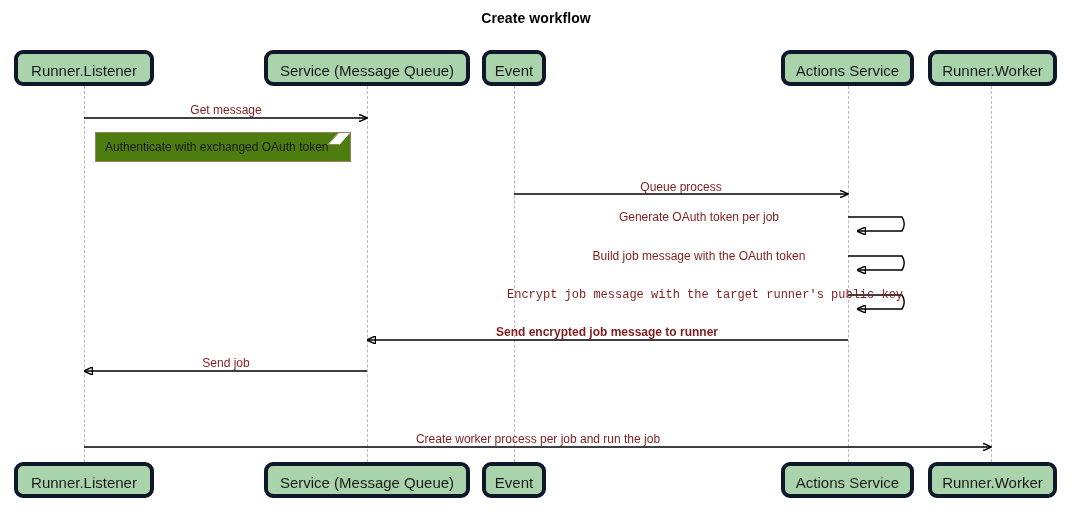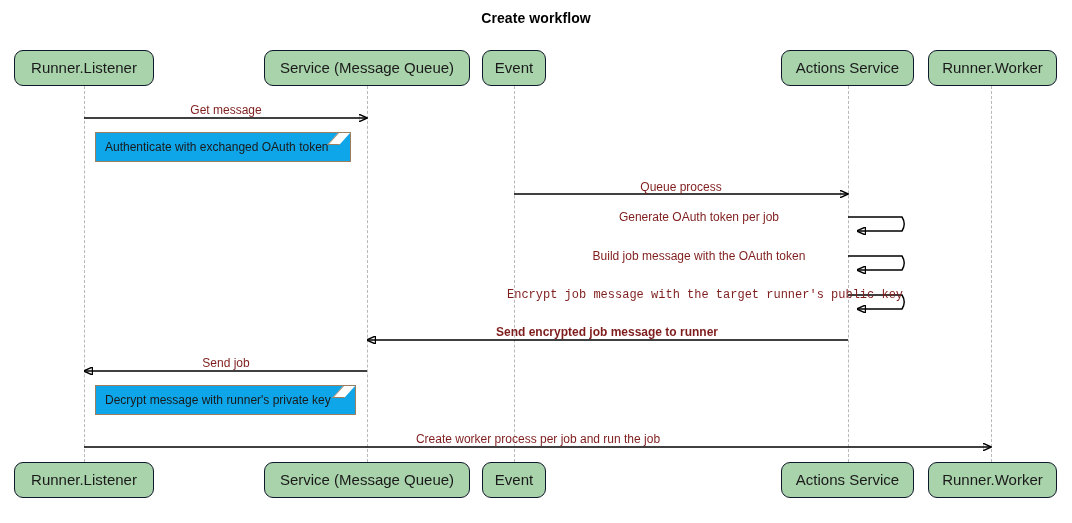--- a/index.html
+++ b/index.html
@@ -33,41 +33,41 @@
   }
   .lifeline {
     position: absolute;
     width: 0;
     border-left: 1px dashed #b8b8b8;
   }
   .participant {
     position: absolute;
     box-sizing: border-box;
     background: #a9d3ab;
-    border: 1px solid #0f172a;
+    border: 4px solid #0f172a;
     border-radius: 9px;
     height: 36px;
     line-height: 34px;
     text-align: center;
     font-size: 15px;
     color: #1a1a1a;
     white-space: nowrap;
     overflow: hidden;
   }
   .msg-label {
     position: absolute;
     font-size: 12px;
     color: #7f1d1d;
     white-space: nowrap;
     text-align: center;
   }
   .note {
     position: absolute;
     box-sizing: border-box;
-    background: #0ea5e9;
+    background: #4d7c0f;
     border: 1px solid #9c7f5e;
     font-size: 12px;
     color: #1a1a1a;
     white-space: nowrap;
     height: 30px;
     line-height: 28px;
     padding-left: 9px;
   }
   .note-fold {
     position: absolute;
@@ -149,18 +149,14 @@
   <div class="msg-label" style="left:557px; top:249px; width:284px; text-align:center;">Build job message with the OAuth token</div>
   <div class="msg-label" style="left:507px; top:288px; width:334px; text-align:center;font-family:Liberation Mono, monospace;">Encrypt job message with the target runner's public key</div>
   <div class="msg-label" style="left:457px; top:325px; width:300px;font-weight:bold;">Send encrypted job message to runner</div>
   <div class="msg-label" style="left:126px; top:356px; width:200px;">Send job</div>
   <div class="msg-label" style="left:388px; top:432px; width:300px;">Create worker process per job and run the job</div>
 
   <div class="note" style="left:95px; top:132px; width:256px;">
     <span>Authenticate with exchanged OAuth token</span>
     <span class="note-fold"></span>
   </div>
-  <div class="note" style="left:95px; top:385px; width:261px;">
-    <span>Decrypt message with runner's private key</span>
-    <span class="note-fold"></span>
-  </div>
 
 </div>
 
 </body></html>

